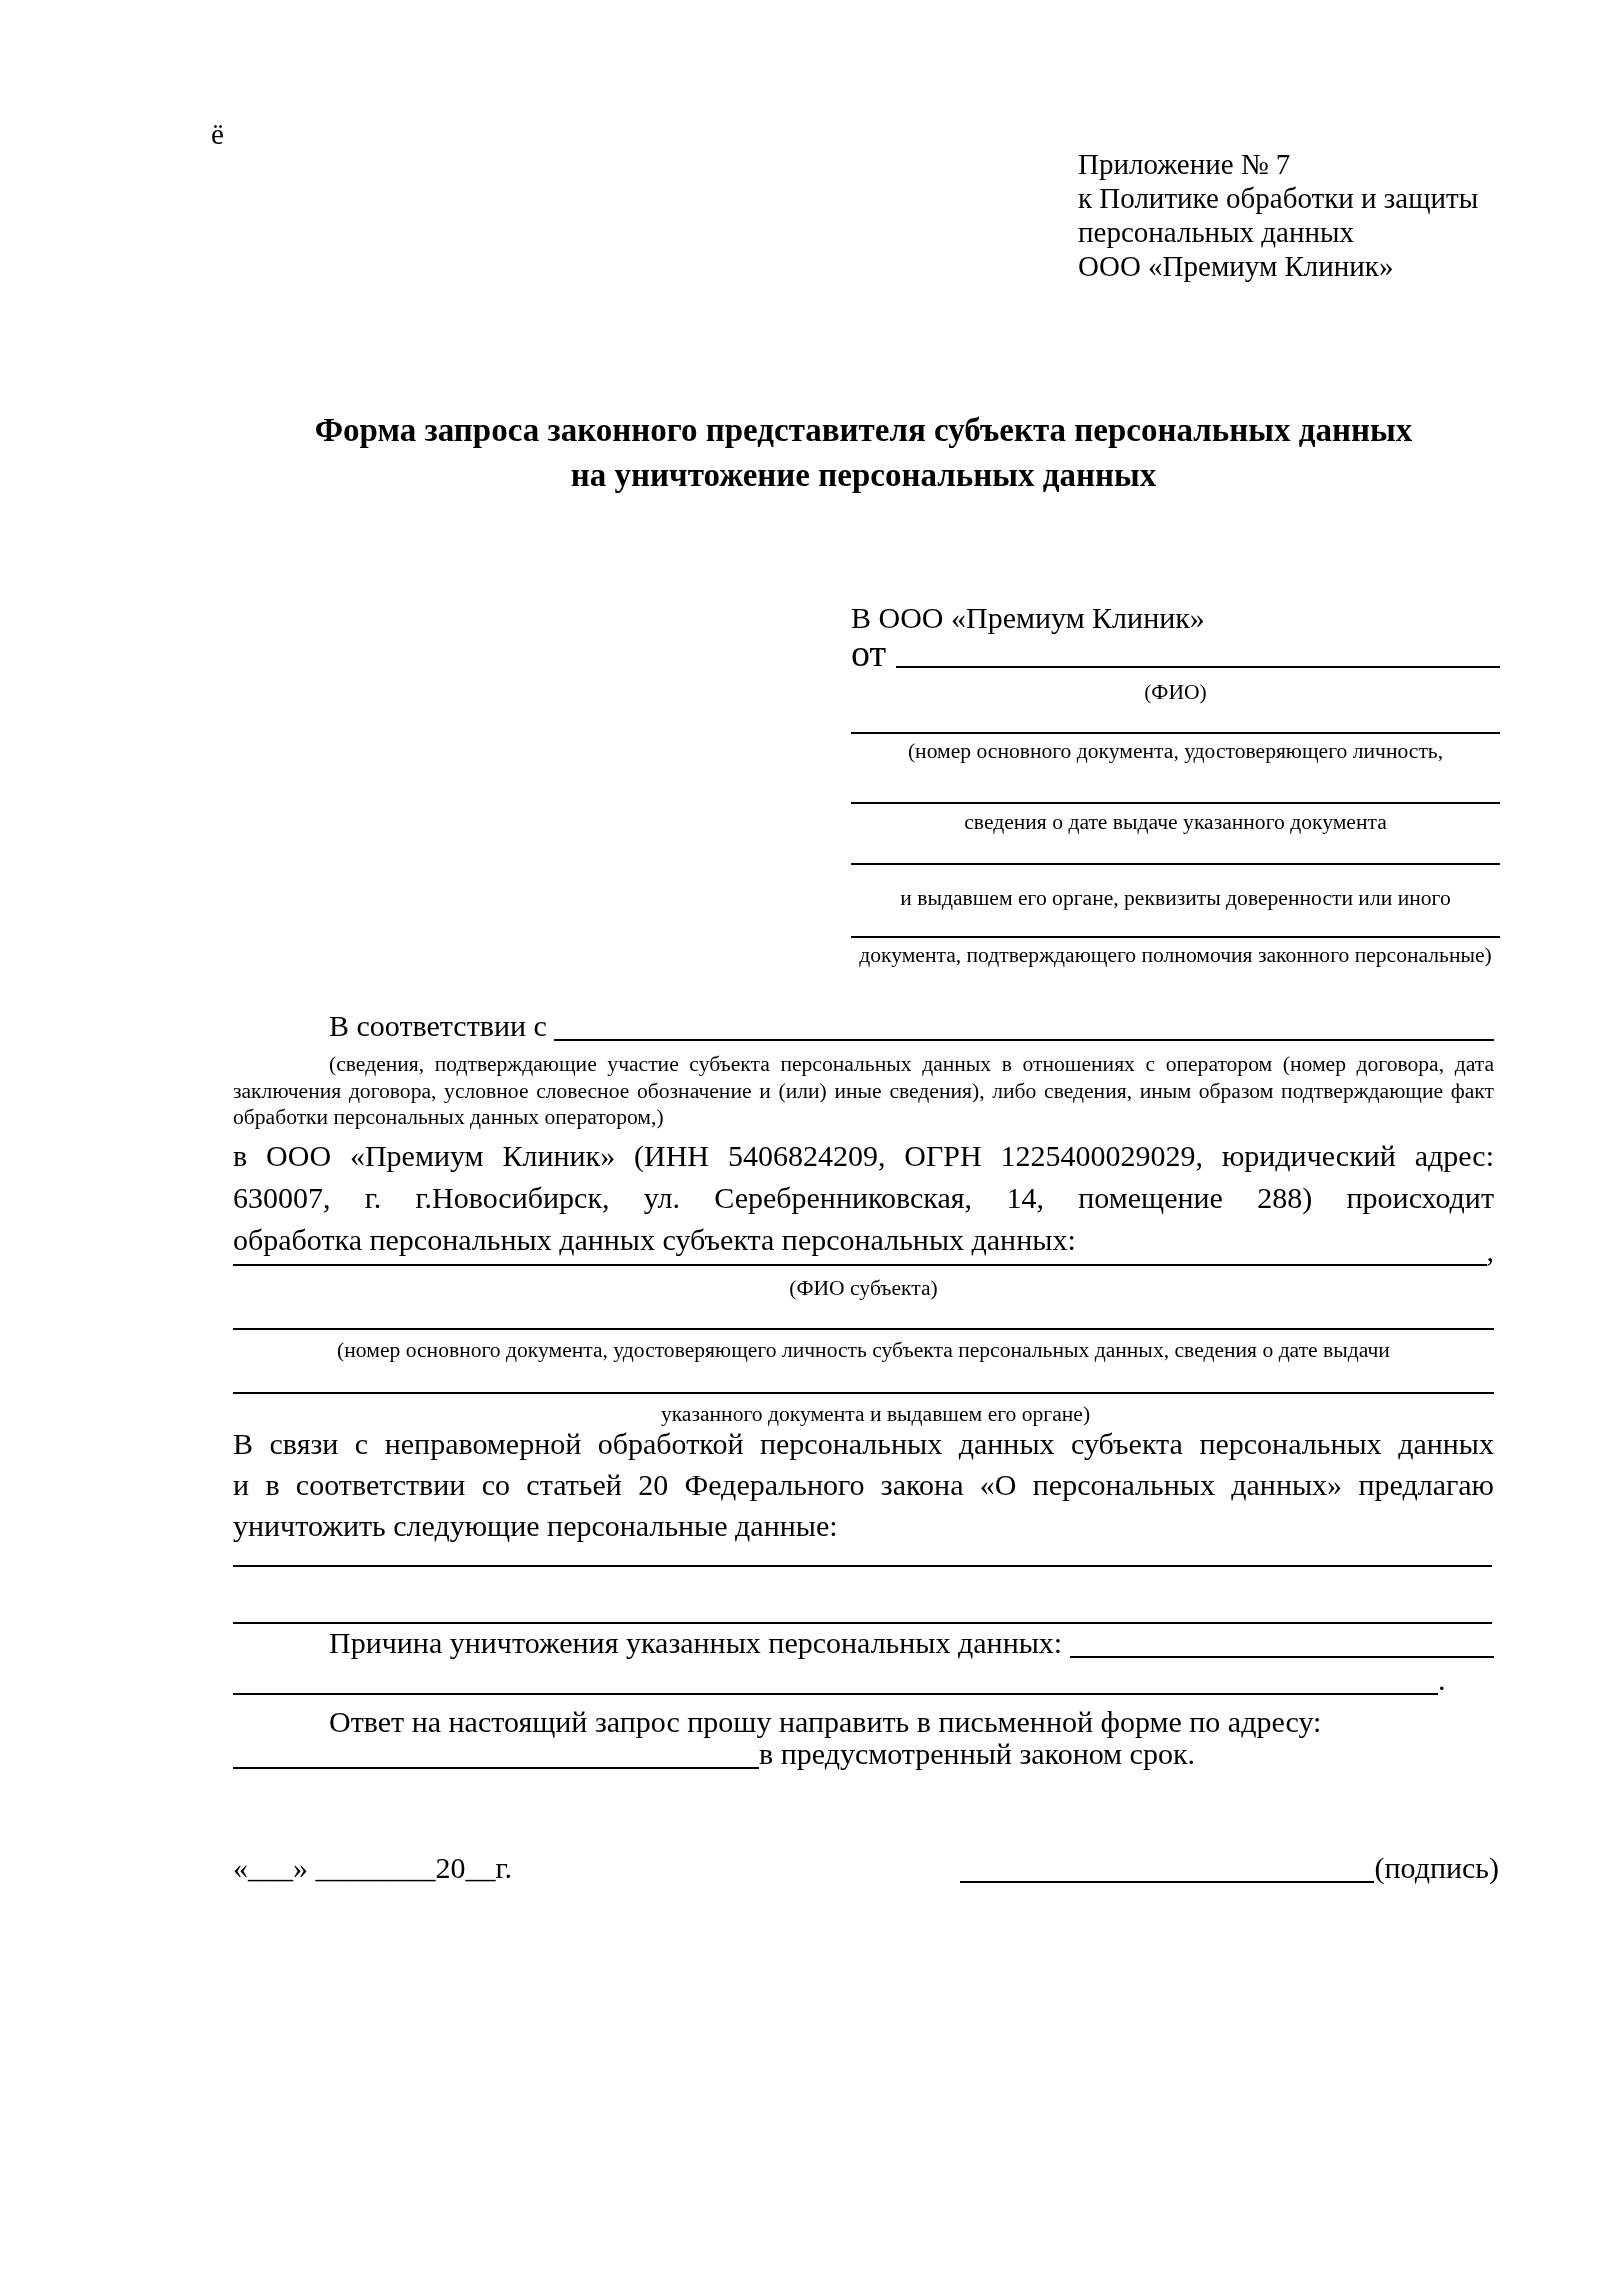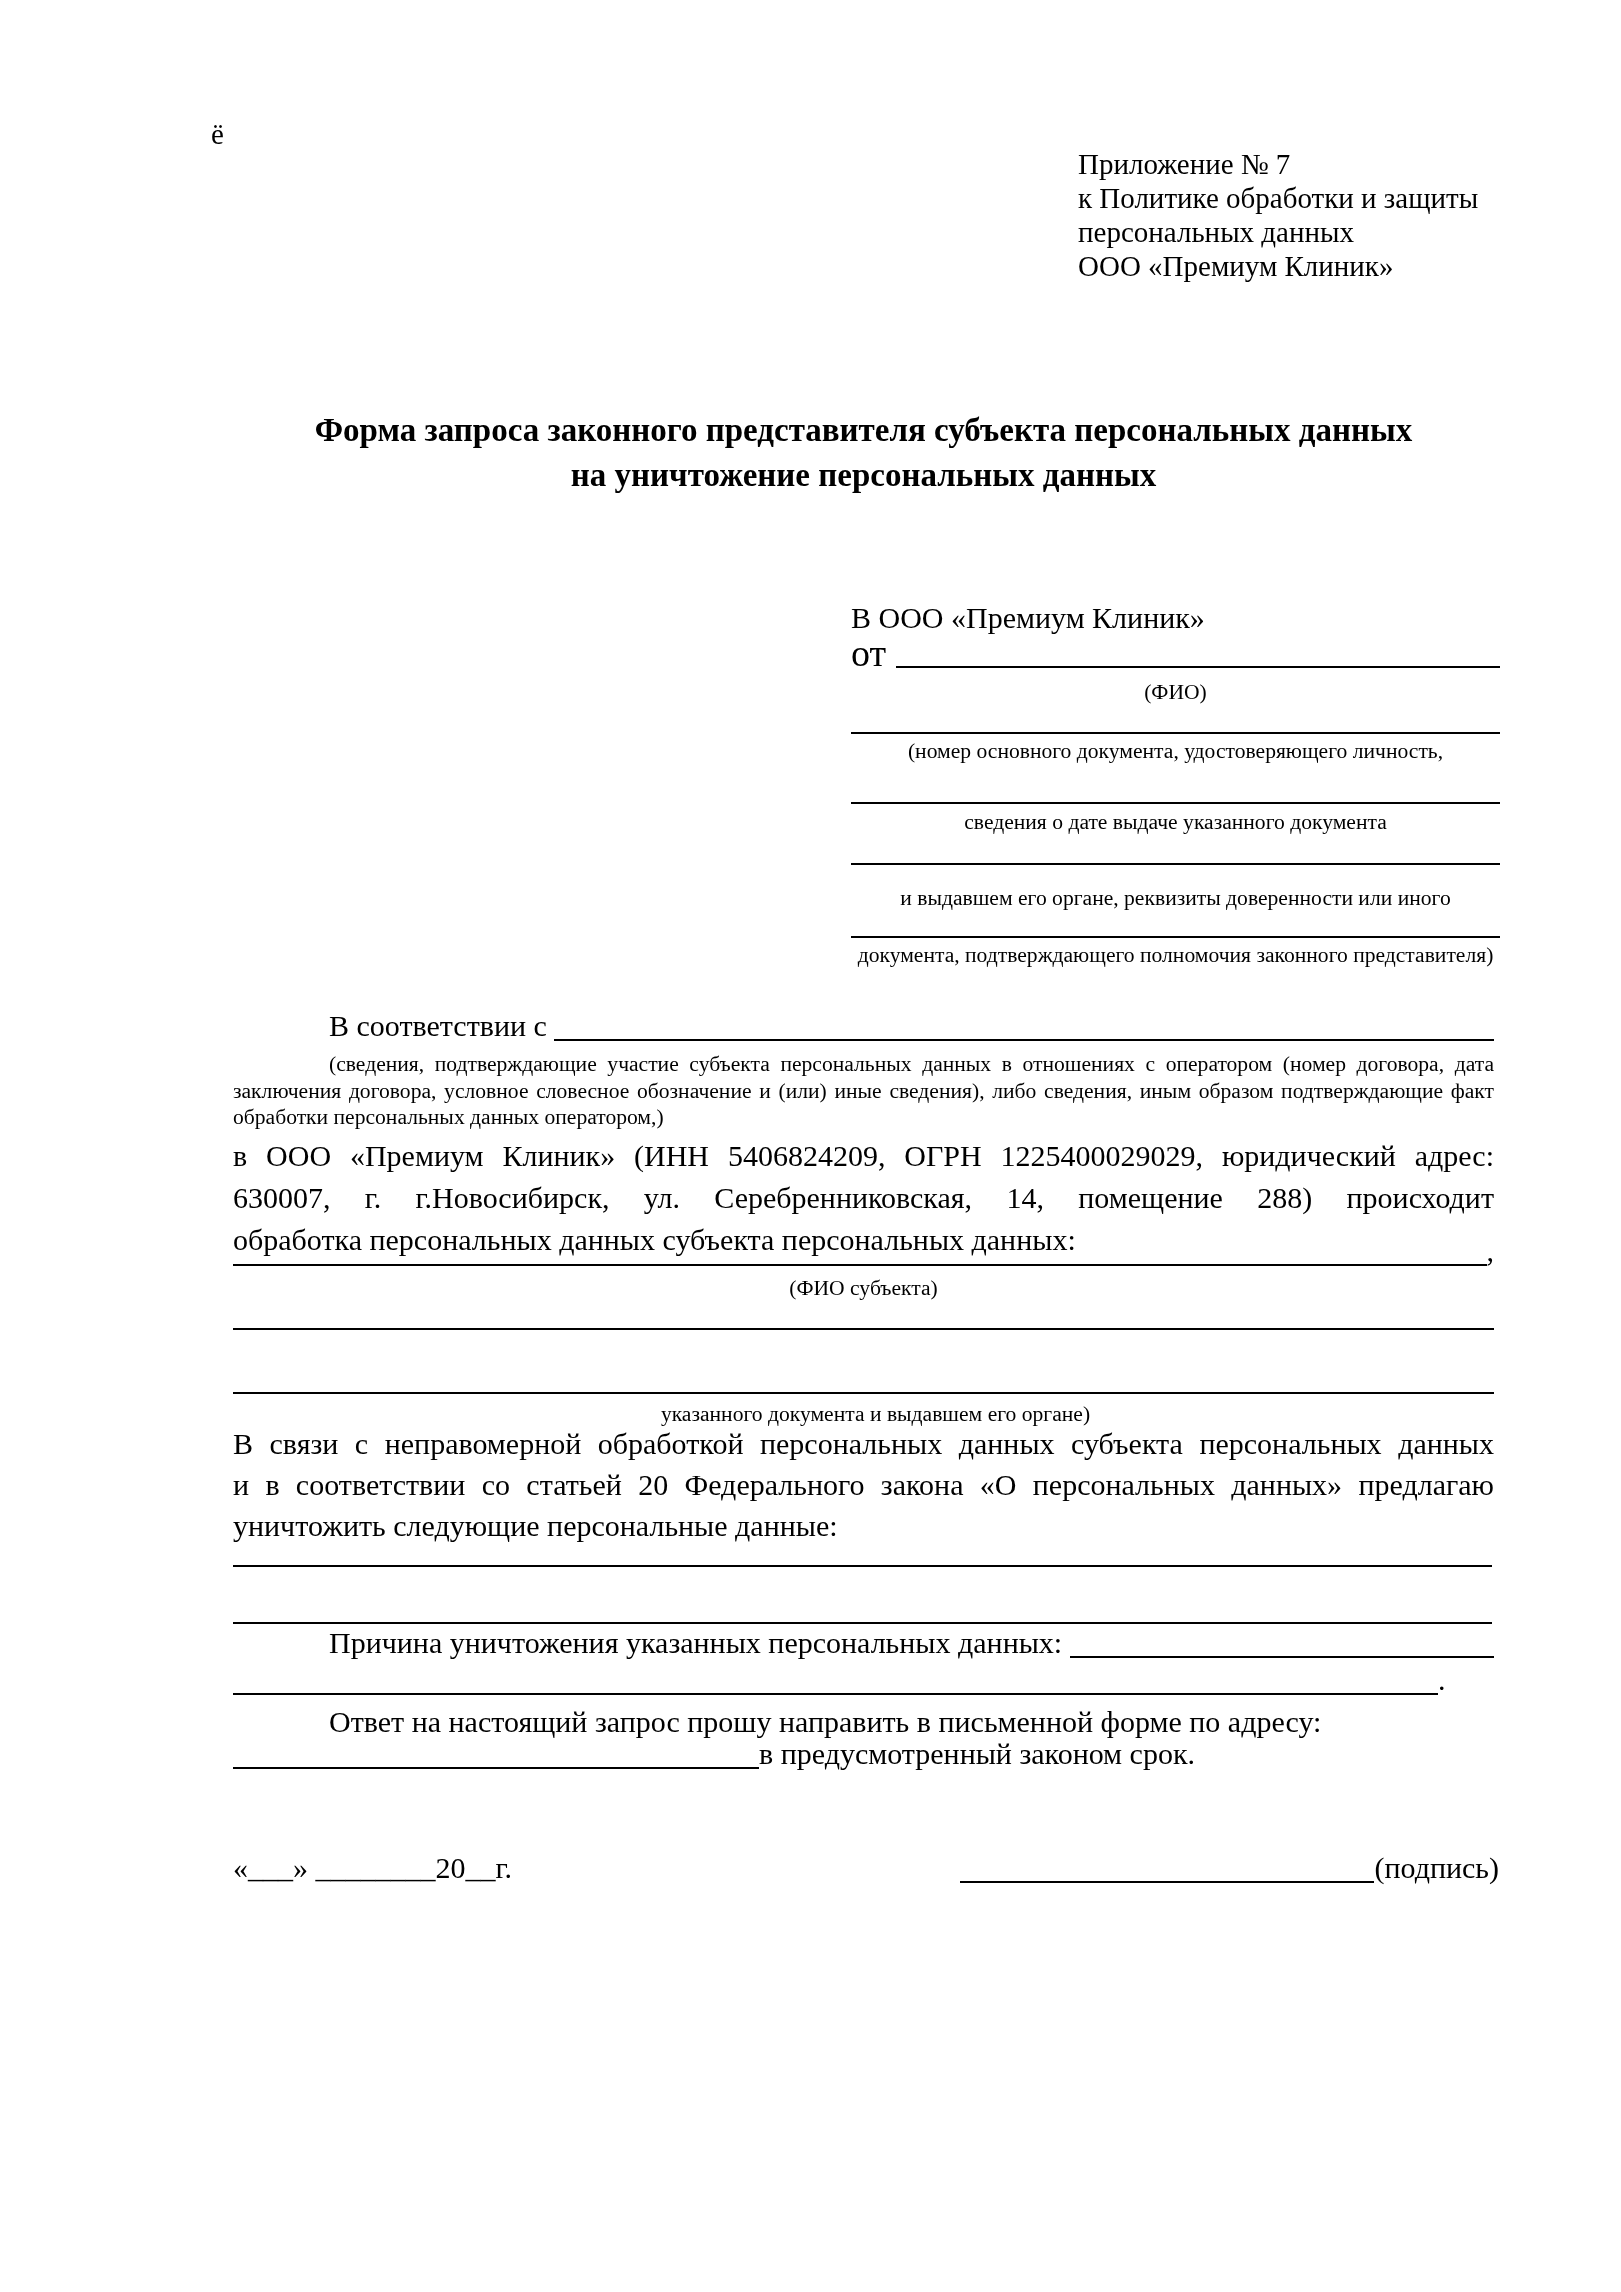--- a/index.html
+++ b/index.html
@@ -115,21 +115,21 @@
       <div class="uline grow"></div>
     </div>
     <div class="cap cap-fio">(ФИО)</div>
     <div class="fline fl-1"></div>
     <div class="cap cap-1">(номер основного документа, удостоверяющего личность,</div>
     <div class="fline fl-2"></div>
     <div class="cap cap-2">сведения о дате выдаче указанного документа</div>
     <div class="fline fl-3"></div>
     <div class="cap cap-3">и выдавшем его органе, реквизиты доверенности или иного</div>
     <div class="fline fl-4"></div>
-    <div class="cap cap-4">документа, подтверждающего полномочия законного представителя)</div>
+    <div class="cap cap-4">документа, подтверждающего полномочия законного персональные)</div>
   </div>
 
   <div class="abs row accordance">
     <span class="txt">В соответствии с </span>
     <div class="uline grow"></div>
   </div>
 
   <div class="abs accordance-note jlines">
       <div>(сведения, подтверждающие участие субъекта персональных данных в отношениях с оператором (номер договора, дата</div>
       <div>заключения договора, условное словесное обозначение и (или) иные сведения), либо сведения, иным образом подтверждающие факт</div>
@@ -142,20 +142,21 @@
       <div>обработка персональных данных субъекта персональных данных:</div>
     </div>
 
   <div class="abs row comma-row">
     <div class="uline grow"></div>
     <span class="txt">,</span>
   </div>
   <div class="abs cap subject-fio-cap">(ФИО субъекта)</div>
 
   <div class="abs fline line-1358"></div>
+  <div class="abs cap doc-cap-1">(номер основного документа, удостоверяющего личность субъекта персональных данных, сведения о дате выдачи</div>
 
   <div class="abs fline line-1423"></div>
   <div class="abs cap doc-cap-2">указанного документа и выдавшем его органе)</div>
 
   <div class="abs demand-par jlines">
       <div>В связи с неправомерной обработкой персональных данных субъекта персональных данных</div>
       <div>и в соответствии со статьей 20 Федерального закона «О персональных данных» предлагаю</div>
       <div>уничтожить следующие персональные данные:</div>
     </div>
 

